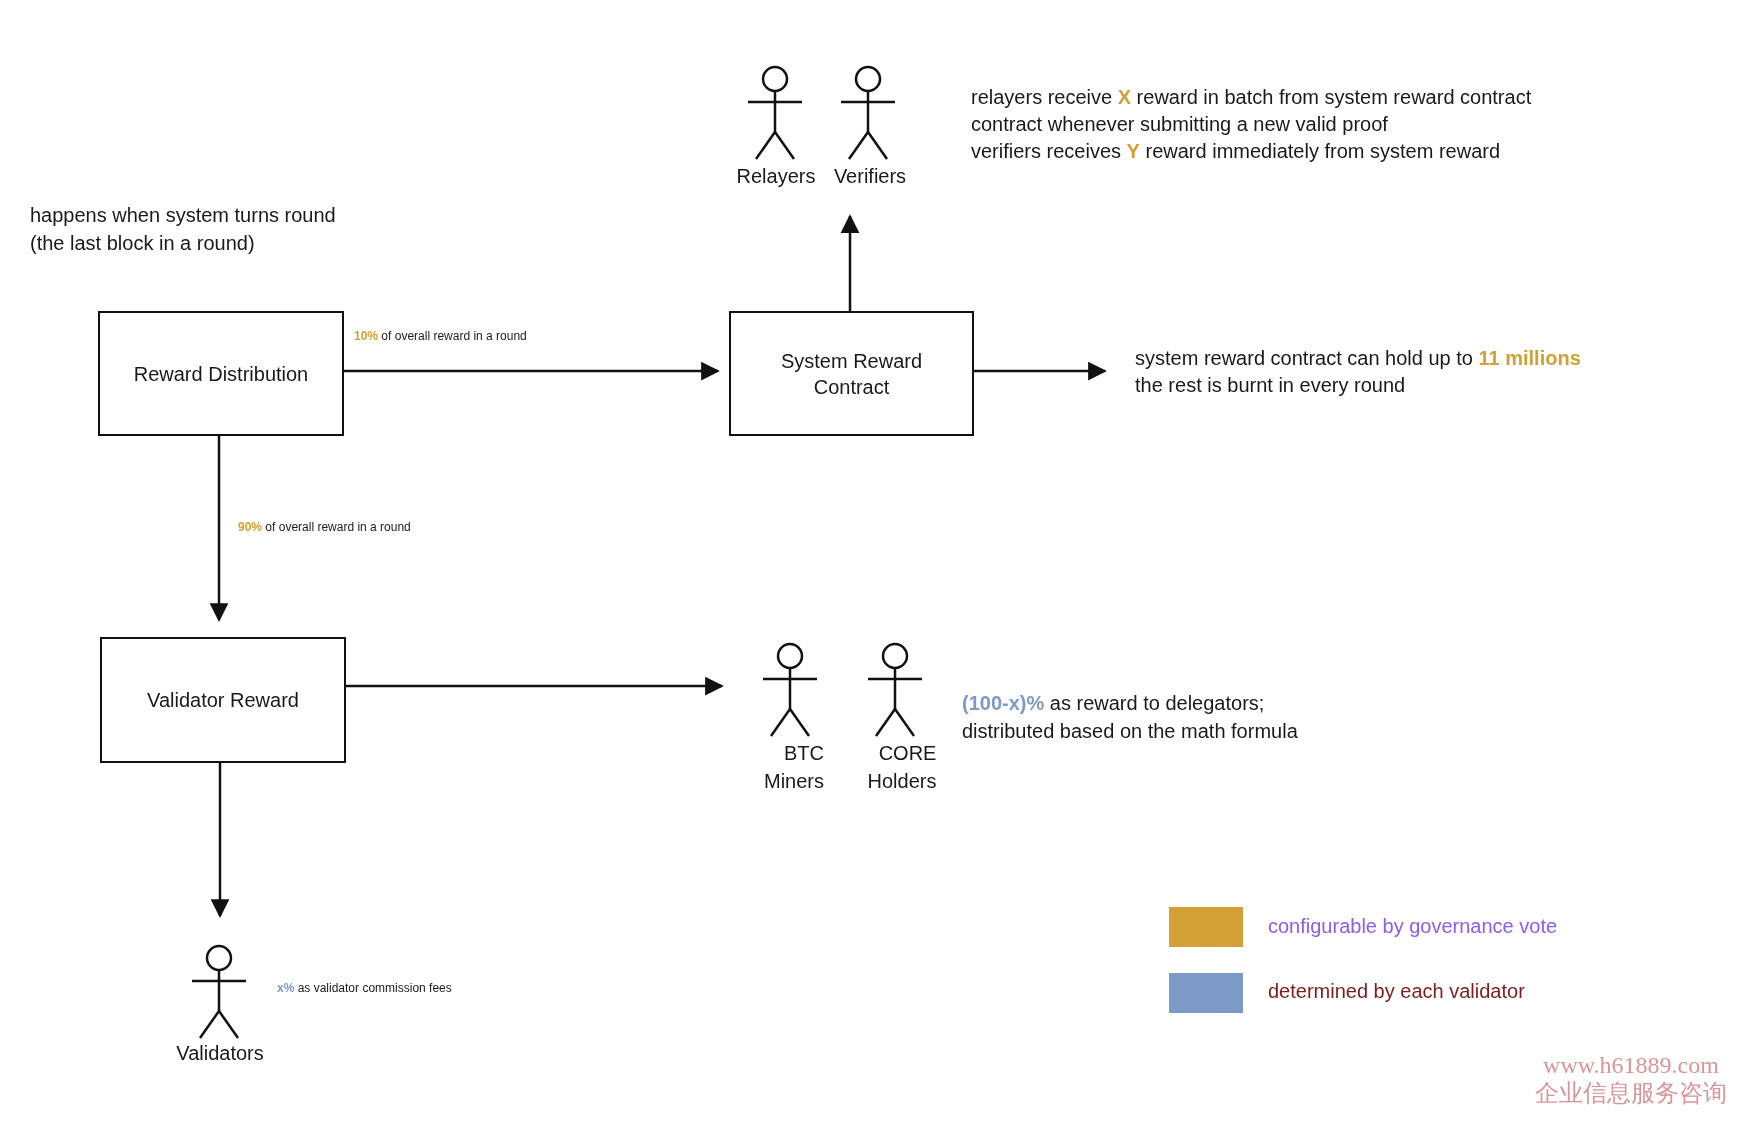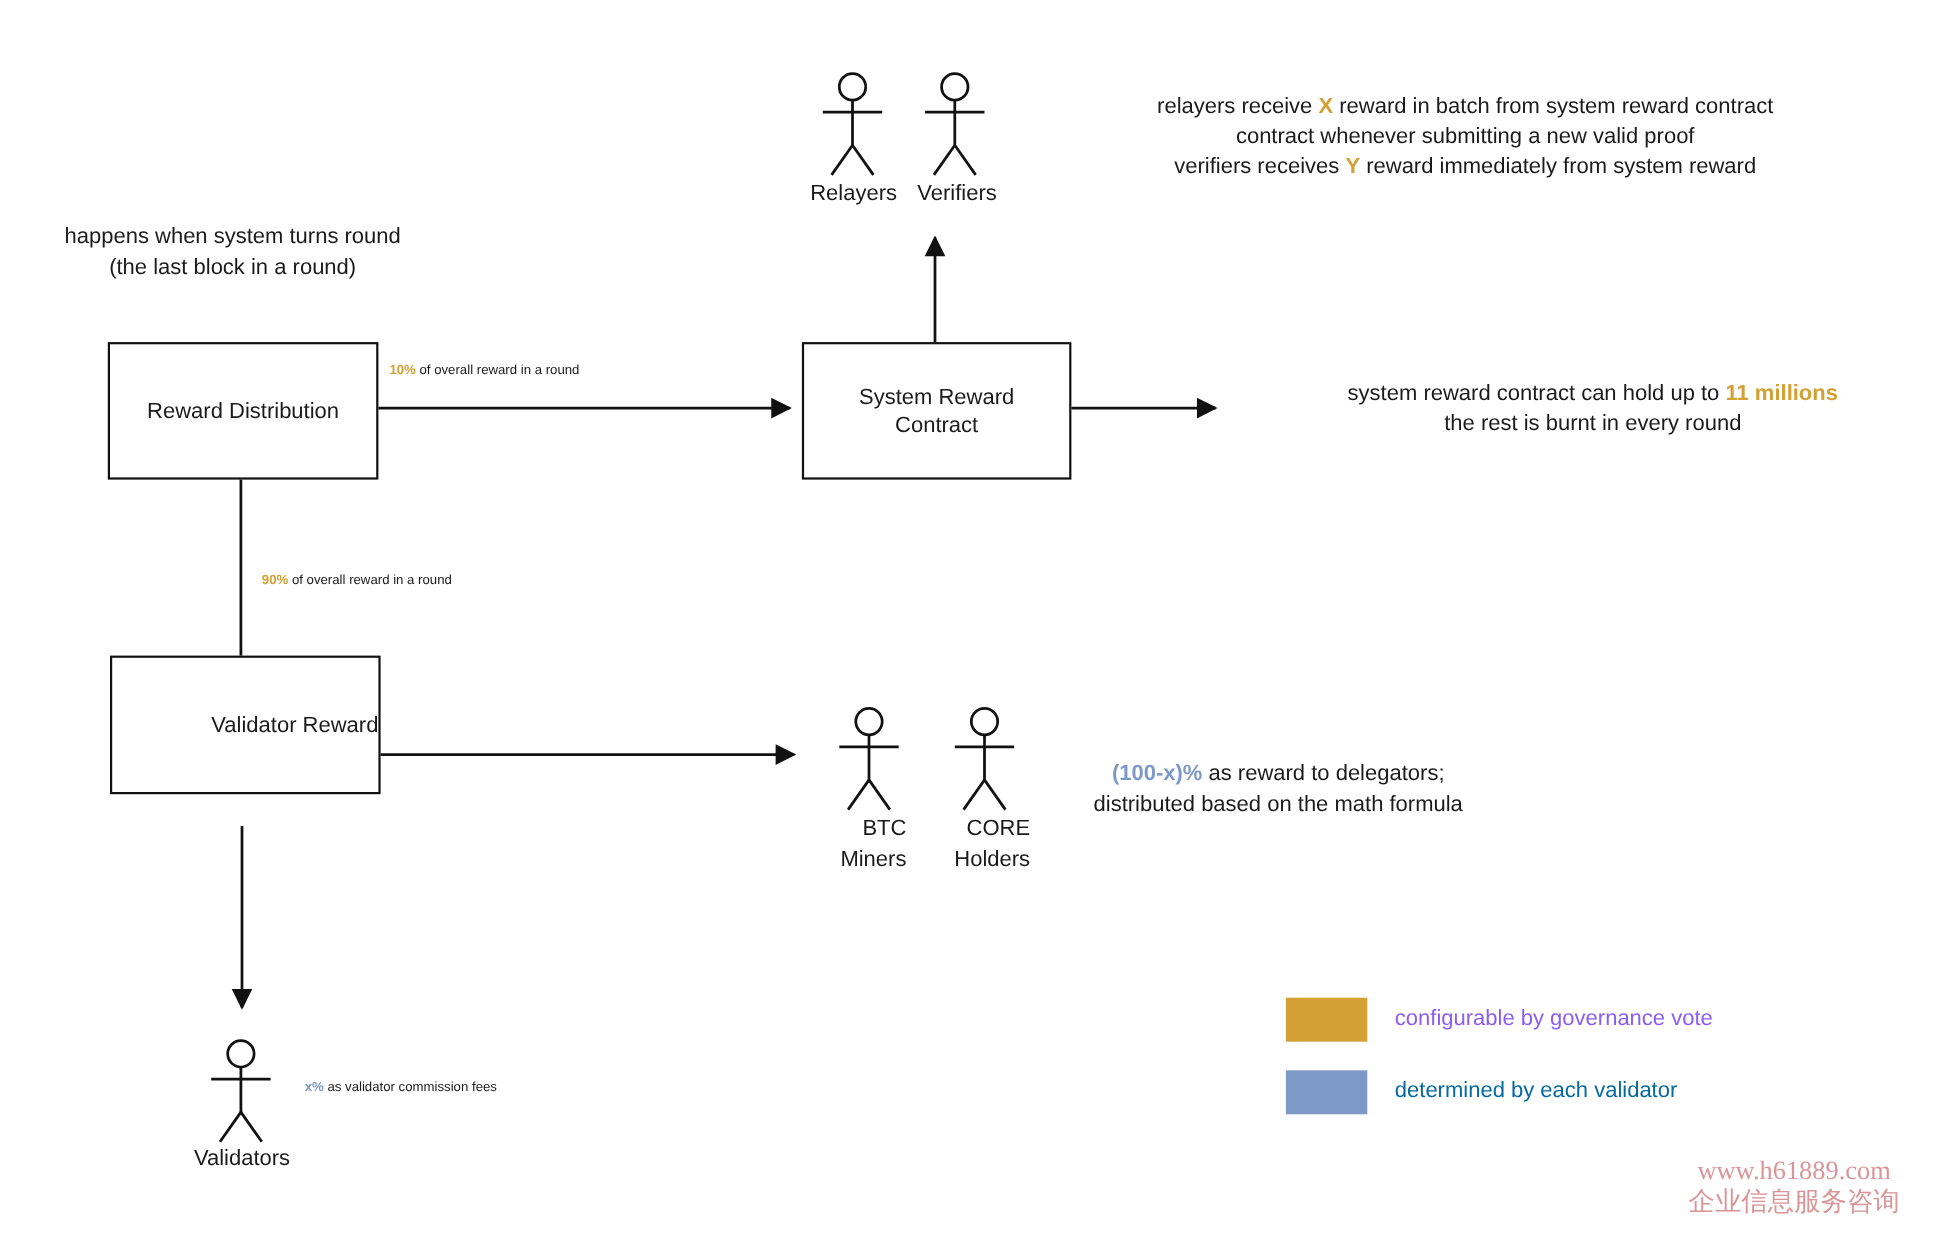--- a/index.html
+++ b/index.html
@@ -7,29 +7,29 @@
     position:relative;width:1764px;height:1138px;background:#ffffff;overflow:hidden;
     font-family:"Liberation Sans","DejaVu Sans",sans-serif;color:#1a1a1a;
   }
   svg.layer{position:absolute;left:0;top:0;}
   .box{
     position:absolute;border:2.5px solid #111;background:#fff;
     display:flex;align-items:center;justify-content:center;text-align:center;
     font-size:20px;line-height:26px;
   }
   .lbl{position:absolute;font-size:12px;white-space:nowrap;}
-  .note{position:absolute;font-size:20px;text-align:center;}
+  .note{position:absolute;font-size:20px;text-align:left;}
   .note .line{white-space:nowrap;}
   .hl-orange{color:#D3A035;font-weight:bold;}
   .hl-blue{color:#7D9AC6;font-weight:bold;}
   .actor-label{position:absolute;font-size:20px;text-align:right;transform:translateX(-50%);line-height:28px;white-space:nowrap;}
   .swatch{position:absolute;width:74px;height:40px;}
   .legend-label{position:absolute;font-size:20px;white-space:nowrap;}
   .legend-orange{color:#8b5cf6;}
-  .legend-blue{color:#0369a1;}
+  .legend-blue{color:#7f1d1d;}
   .watermark{
     position:absolute;left:1481px;top:1051px;width:300px;text-align:center;
     font-family:"Liberation Serif","DejaVu Serif",serif;font-size:24px;line-height:28px;color:#DA9598;
   }
 </style>
 </head>
 <body>
 
 <div class="canvas">
 
@@ -60,21 +60,21 @@
     <use href="#person" x="895" y="643"></use>
     <use href="#person" x="219" y="945"></use>
   </svg>
 
   <div class="box" style="left:98px;top:311px;width:242px;height:121px;">
     <span>Reward Distribution</span>
   </div>
   <div class="box" style="left:729px;top:311px;width:241px;height:121px;">
     <span style="max-width:180px;display:inline-block;">System Reward Contract</span>
   </div>
-  <div class="box" style="left:100px;top:596px;width:242px;height:122px;justify-content:flex-end;">
+  <div class="box" style="left:100px;top:637px;width:242px;height:122px;">
     <span>Validator Reward</span>
   </div>
 
   <div class="note" style="left:30px;top:201px;width:363px;line-height:28px;">
     <div class="line">happens when system turns round</div>
     <div class="line">(the last block in a round)</div>
   </div>
 
   <div class="lbl" style="left:354px;top:329px;">
     <span class="hl-orange">10%</span><span> of overall reward in a round</span>

